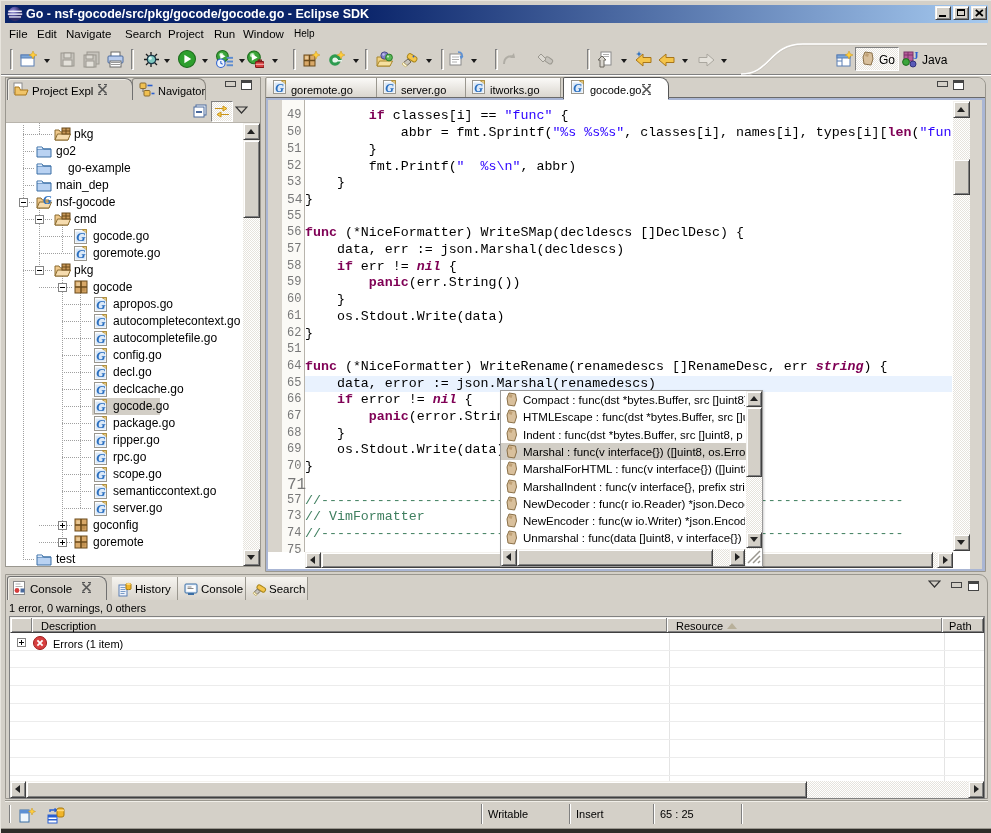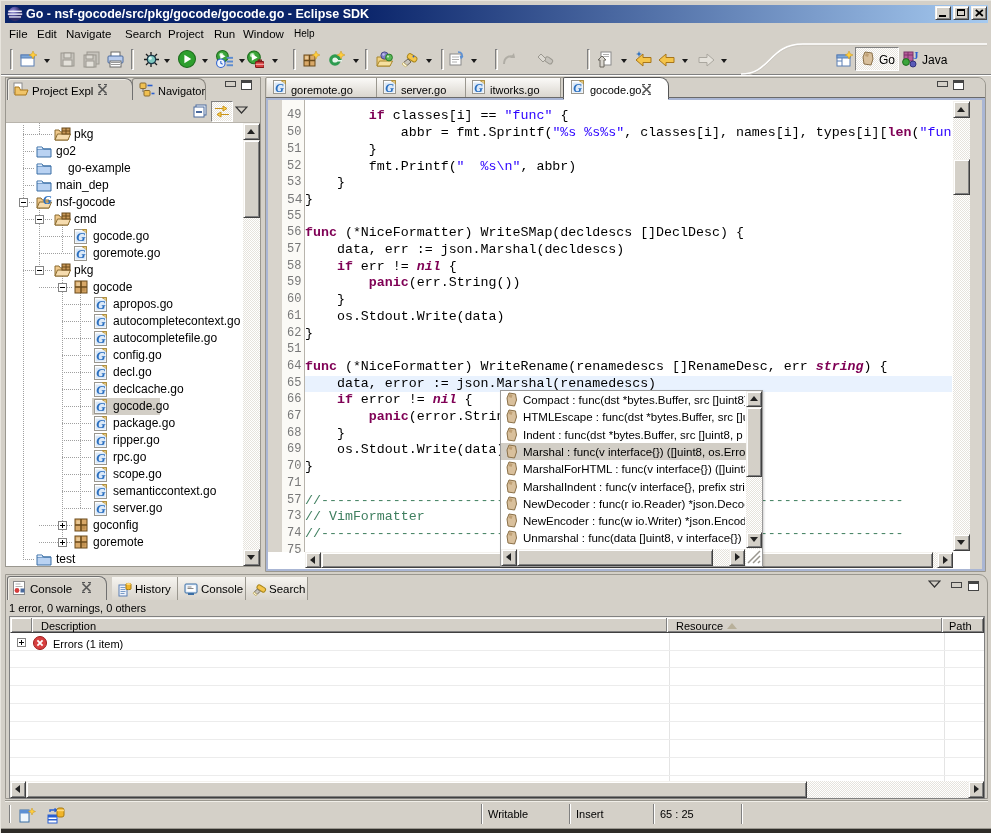--- a/index.html
+++ b/index.html
@@ -564,21 +564,21 @@
 <div class="abs mono" style="left:286px;top:391.3px;width:17px;color:#787878;font-size:12px;">66</div>
 <div class="abs mono" style="left:304px;top:391.3px;width:647px;overflow:hidden;">    <span class="kw">if</span> error != <span class="bi">nil</span> {</div>
 <div class="abs mono" style="left:286px;top:408.0px;width:17px;color:#787878;font-size:12px;">67</div>
 <div class="abs mono" style="left:304px;top:408.0px;width:647px;overflow:hidden;">        <span class="kw">panic</span>(error.String())</div>
 <div class="abs mono" style="left:286px;top:424.7px;width:17px;color:#787878;font-size:12px;">68</div>
 <div class="abs mono" style="left:304px;top:424.7px;width:647px;overflow:hidden;">    }</div>
 <div class="abs mono" style="left:286px;top:441.4px;width:17px;color:#787878;font-size:12px;">69</div>
 <div class="abs mono" style="left:304px;top:441.4px;width:647px;overflow:hidden;">    os.Stdout.Write(data)</div>
 <div class="abs mono" style="left:286px;top:458.1px;width:17px;color:#787878;font-size:12px;">70</div>
 <div class="abs mono" style="left:304px;top:458.1px;width:647px;overflow:hidden;">}</div>
-<div class="abs mono" style="left:286px;top:474.8px;width:17px;color:#787878;font-size:12px;">71</div>
+<div class="abs mono" style="left:286px;top:474.8px;width:17px;color:#787878;font-size:16px;">71</div>
 <div class="abs mono" style="left:286px;top:491.5px;width:17px;color:#787878;font-size:12px;">57</div>
 <div class="abs mono" style="left:304px;top:491.5px;width:647px;overflow:hidden;"><span class="cm">//-------------------------------------------------------------------------</span></div>
 <div class="abs mono" style="left:286px;top:508.2px;width:17px;color:#787878;font-size:12px;">73</div>
 <div class="abs mono" style="left:304px;top:508.2px;width:647px;overflow:hidden;"><span class="cm">// VimFormatter</span></div>
 <div class="abs mono" style="left:286px;top:524.9px;width:17px;color:#787878;font-size:12px;">74</div>
 <div class="abs mono" style="left:304px;top:524.9px;width:647px;overflow:hidden;"><span class="cm">//-------------------------------------------------------------------------</span></div>
 <div class="abs mono" style="left:286px;top:541.6px;width:17px;color:#787878;font-size:12px;">75</div>
 <div class="abs stip" style="left:952px;top:100px;width:17px;height:450px;"></div>
 <div class="abs btn3d" style="left:952px;top:100px;width:17px;height:17px;"></div>
 <div class="abs tri-u" style="left:956px;top:106px;border-bottom-color:#222;"></div>

